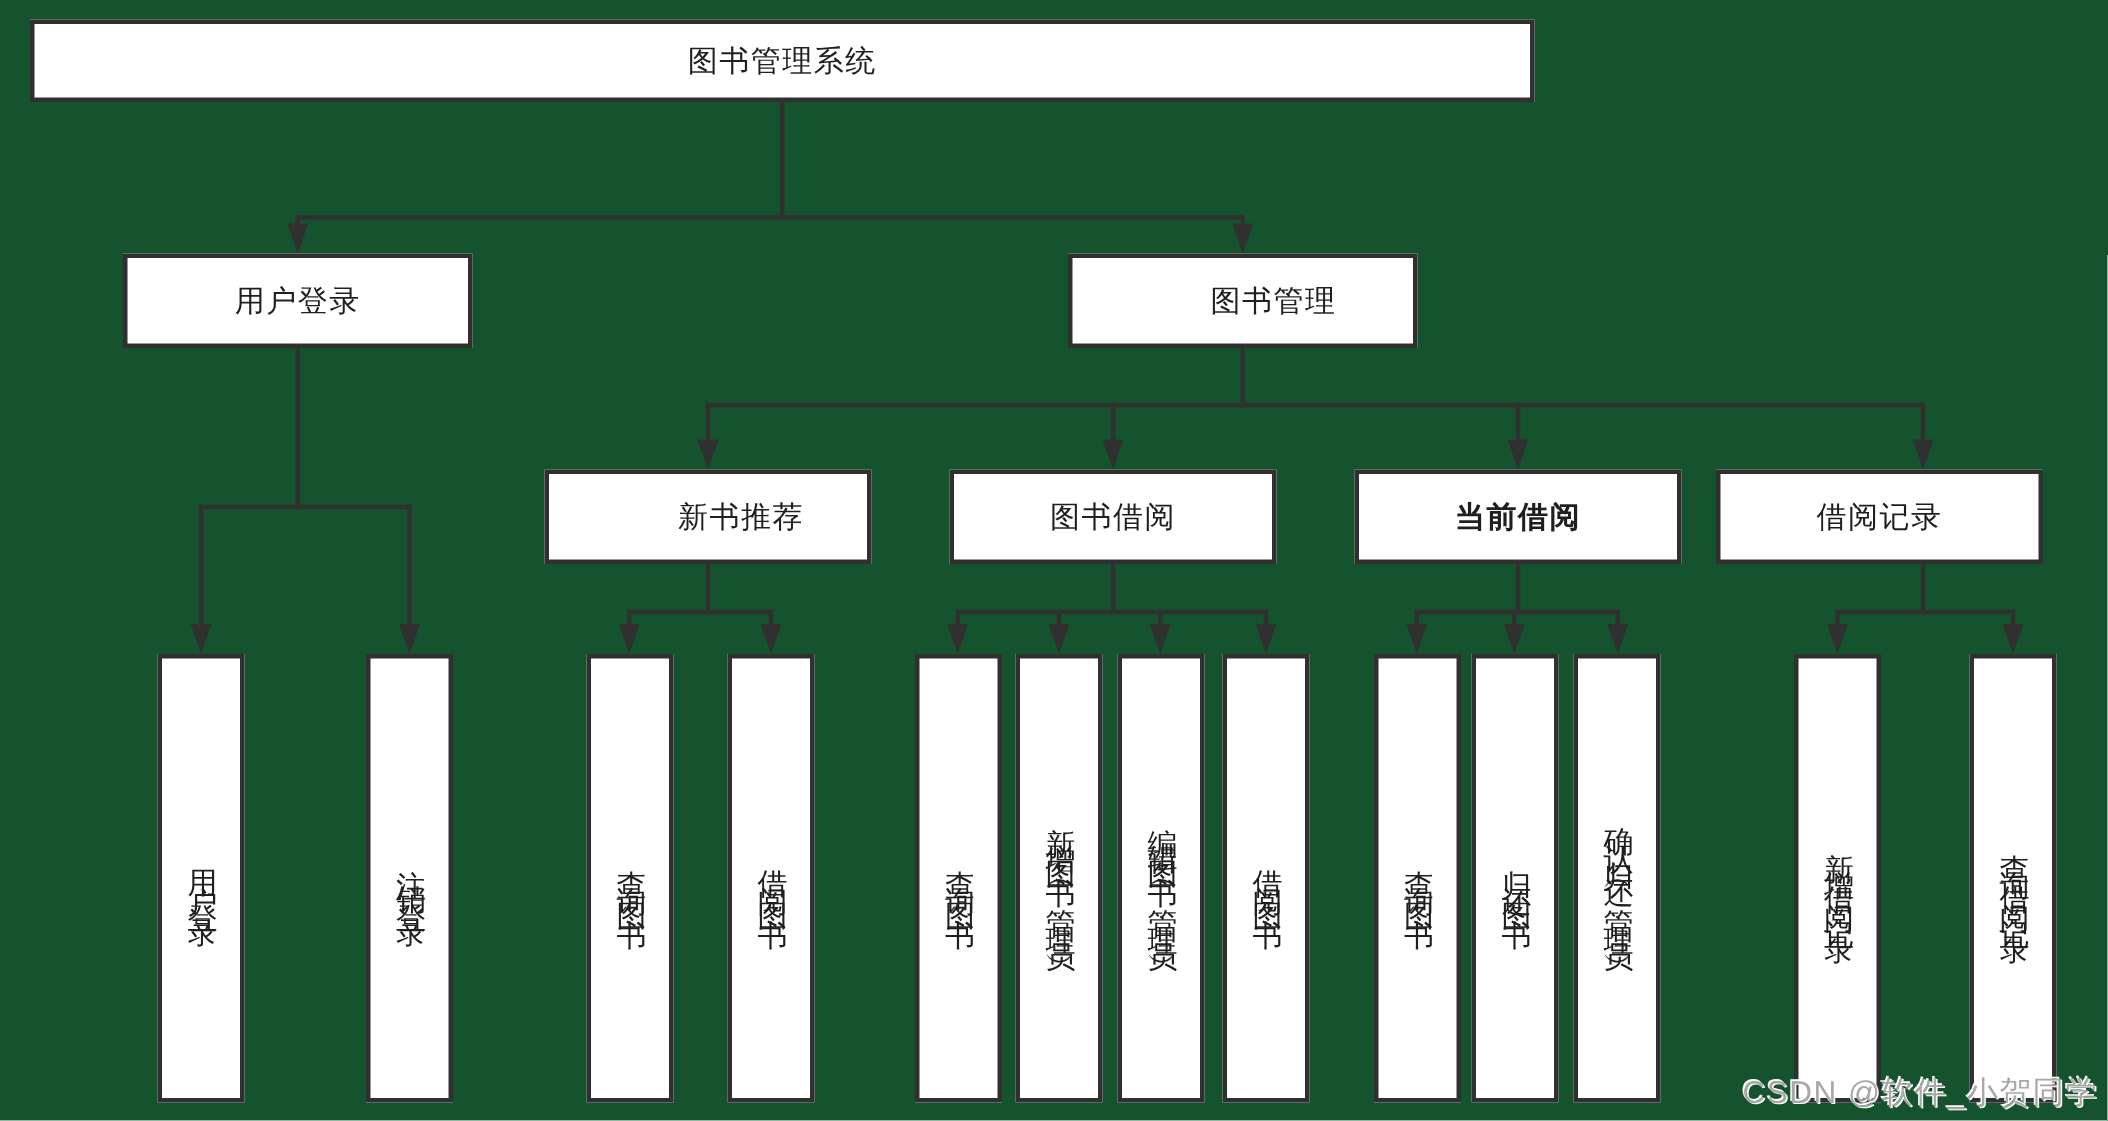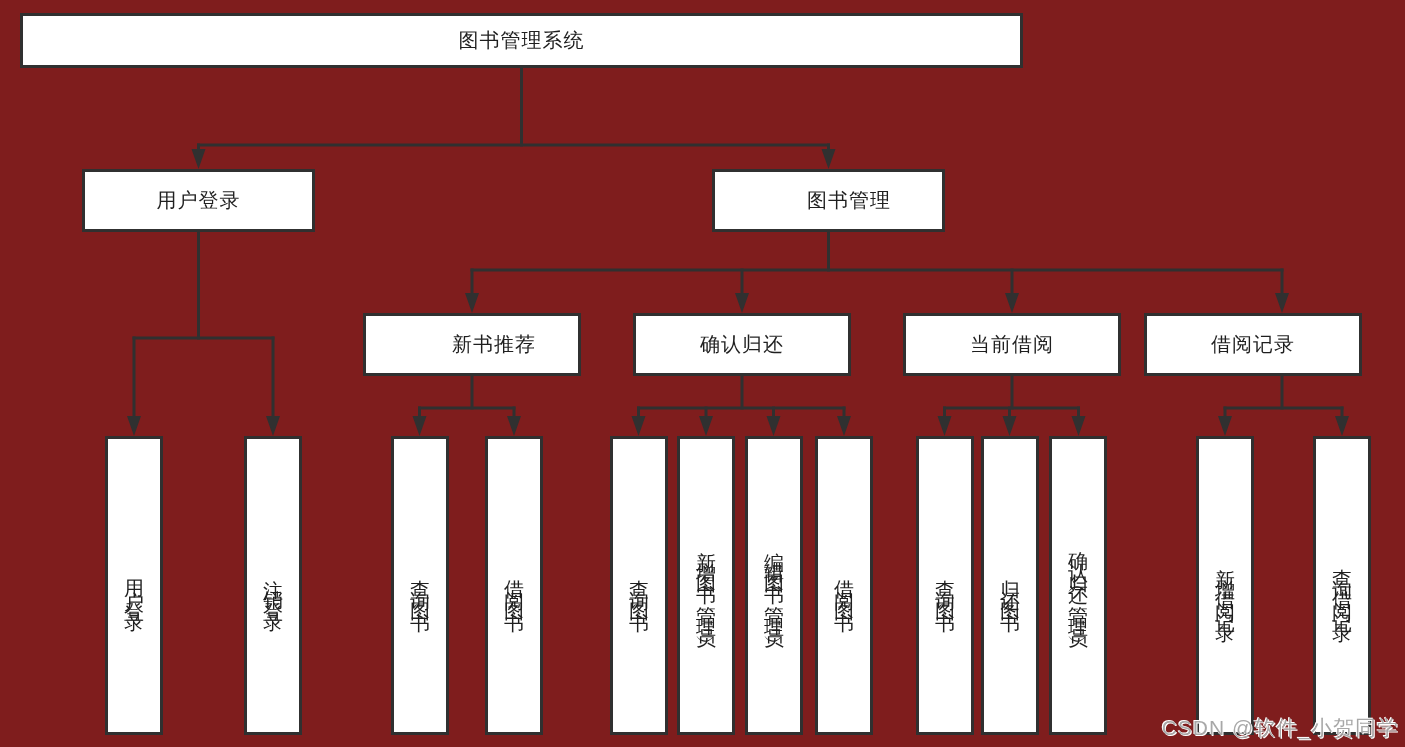--- a/index.html
+++ b/index.html
@@ -3,21 +3,21 @@
 <meta charset="utf-8">
 <style>
   :root{
     --line:#303030;
     --text:#1f1f1f;
   }
   html,body{margin:0;padding:0;background:#ffffff;}
   #canvas{
     position:relative;
     width:1405px;height:747px;
-    background:#7f1d1d;
+    background:#14532d;
     font-family:"Liberation Sans","DejaVu Sans",sans-serif;
     overflow:hidden;
   }
   #wires{position:absolute;left:0;top:0;width:1405px;height:747px;}
   .hbox{
     position:absolute;
     box-sizing:border-box;
     background:#ffffff;
     border:3px solid var(--line);
     display:flex;align-items:center;justify-content:center;
@@ -42,21 +42,21 @@
     line-height:1.05;
     white-space:nowrap;
   }
   
   .n-root      {left:20px;  top:13px;  width:1003px; height:55px;}
   .n-userlogin {left:82px;  top:169px; width:233px;  height:63px;}
   .n-bookmgmt  {left:712px; top:169px; width:233px;  height:63px;padding-left:41px;}
   .n-l3        {top:313px; width:218px; height:63px;}
   .n-newbook   {left:363px;padding-left:44px;}
   .n-borrow    {left:633px;}
-  .n-current   {left:903px;}
+  .n-current   {left:903px;font-weight:bold;}
   .n-record    {left:1144px;}
   
   .lf-1{left:105px;} .lf-2{left:244px;}
   .lf-3{left:391px;} .lf-4{left:485px;}
   .lf-5{left:610px;} .lf-6{left:677px;} .lf-7{left:745px;} .lf-8{left:815px;}
   .lf-9{left:916px;} .lf-10{left:981px;} .lf-11{left:1049px;}
   .lf-12{left:1196px;} .lf-13{left:1313px;}
   #watermark{
     position:absolute;
     right:6px;bottom:5px;
@@ -158,21 +158,21 @@
     <span>用户登录</span>
   </div>
   <div class="hbox n-bookmgmt">
     <span>图书管理</span>
   </div>
 
   <div class="hbox n-l3 n-newbook">
     <span>新书推荐</span>
   </div>
   <div class="hbox n-l3 n-borrow">
-    <span>确认归还</span>
+    <span>图书借阅</span>
   </div>
   <div class="hbox n-l3 n-current">
     <span>当前借阅</span>
   </div>
   <div class="hbox n-l3 n-record">
     <span>借阅记录</span>
   </div>
 
   <div class="vbox lf-1">
     <span>用户登录</span>

